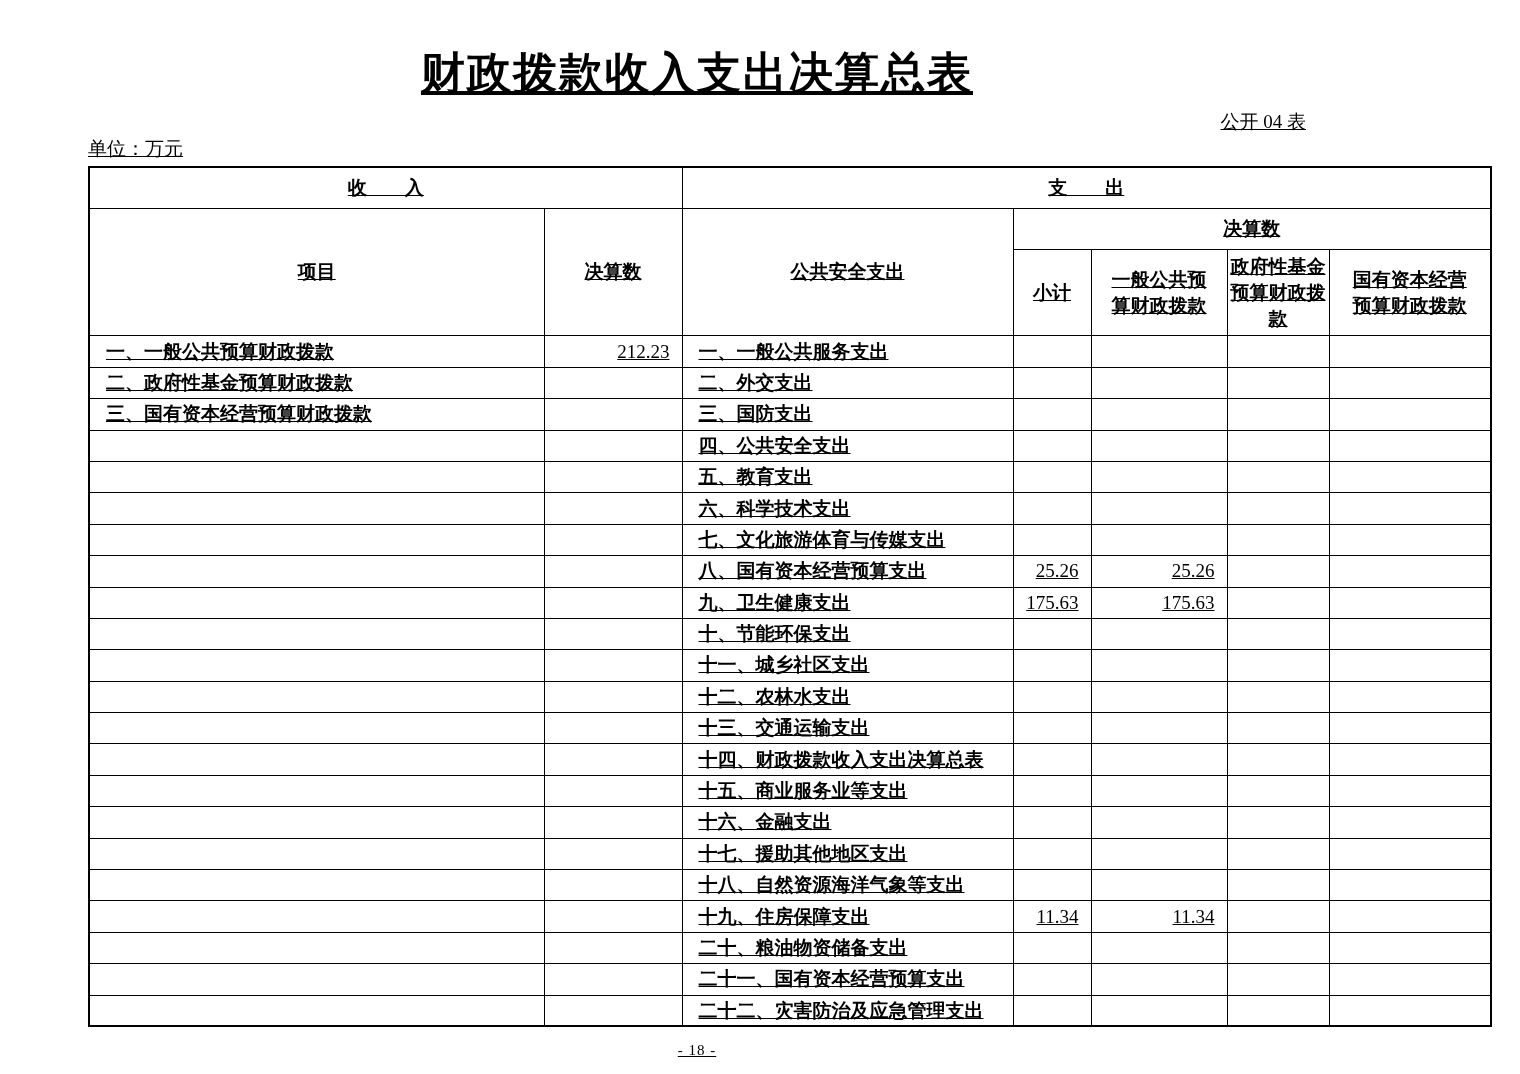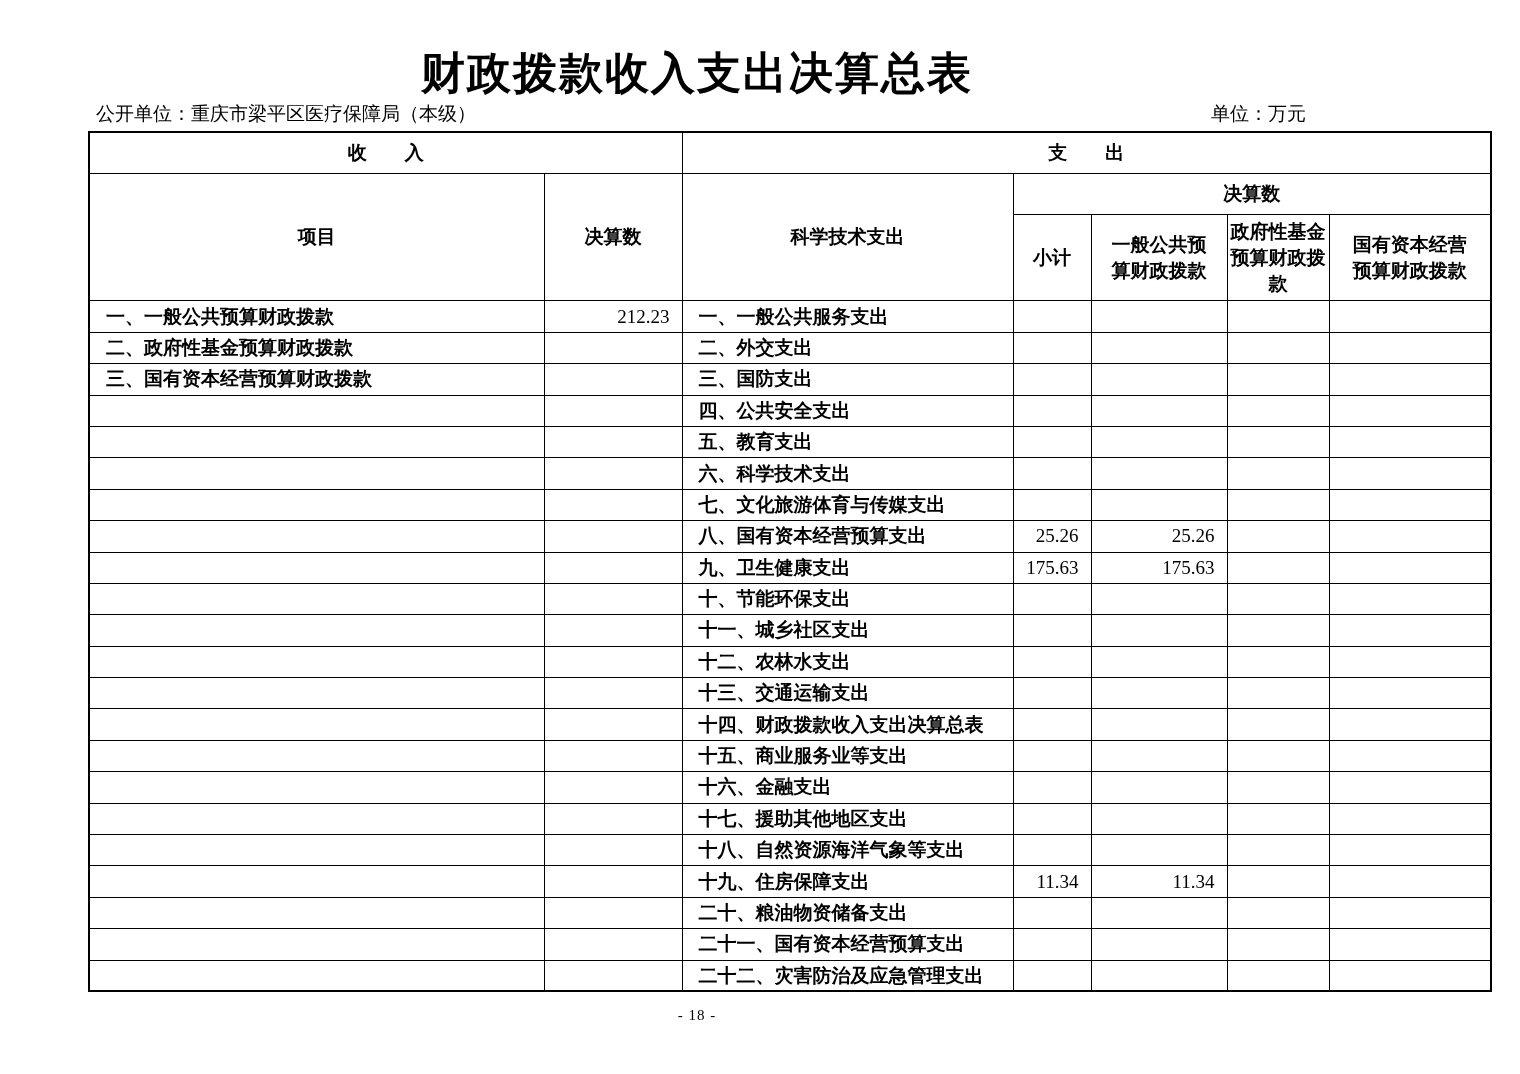--- a/index.html
+++ b/index.html
@@ -1,21 +1,21 @@
 <!DOCTYPE html>
 <html><head>
 <meta charset="utf-8">
 <style>
   html,body { margin:0; padding:0; background:#ffffff; }
   body {
     width:1520px; height:1074px; overflow:hidden;
     font-family:"Liberation Serif","DejaVu Serif",serif;
     color:#000;
   }
-  .content { margin-left:88px; width:1218px; }
+  .content { margin-left:88px; width:1218px;text-decoration:underline; }
   .doc-title {
     margin:0; padding-top:50px;
     text-align:center; font-size:44px; font-weight:bold;
     letter-spacing:2px; line-height:1.1;
   }
   .form-code {
     text-align:right; font-size:19px; margin-top:13px; line-height:22px;
   }
   .meta-row {
     display:flex; justify-content:space-between;
@@ -44,23 +44,23 @@
   tbody td.num { font-weight:normal; text-align:right; padding-right:12px; }
   .page-num { text-align:center; font-size:15px; margin-top:15px; letter-spacing:1px; }
 </style>
 </head>
 <body>
 
 <div class="content">
 
   <h1 class="doc-title">财政拨款收入支出决算总表</h1>
 
+  <div class="form-code">公开 04 表</div>
 
   <div class="meta-row">
-    <span class="publisher">公开单位：重庆市梁平区医疗保障局（本级）</span>
     <span class="unit-note">单位：万元</span>
   </div>
 
   <table class="fiscal">
     <colgroup>
       <col style="width:455px">
       <col style="width:138px">
       <col style="width:331px">
       <col style="width:78px">
       <col style="width:136px">
@@ -68,21 +68,21 @@
       <col style="width:162px">
     </colgroup>
     <thead>
       <tr class="section-row">
         <th colspan="2">收　　入</th>
         <th colspan="5">支　　出</th>
       </tr>
       <tr class="grouphead-row">
         <th rowspan="2">项目</th>
         <th rowspan="2">决算数</th>
-        <th rowspan="2">科学技术支出</th>
+        <th rowspan="2">公共安全支出</th>
         <th colspan="4" class="group-head">决算数</th>
       </tr>
       <tr class="subhead-row">
         <th>小计</th>
         <th class="th-general">一般公共预算财政拨款</th>
         <th class="th-govfund">政府性基金预算财政拨款</th>
         <th class="th-statecap">国有资本经营预算财政拨款</th>
       </tr>
     </thead>
     <tbody>

